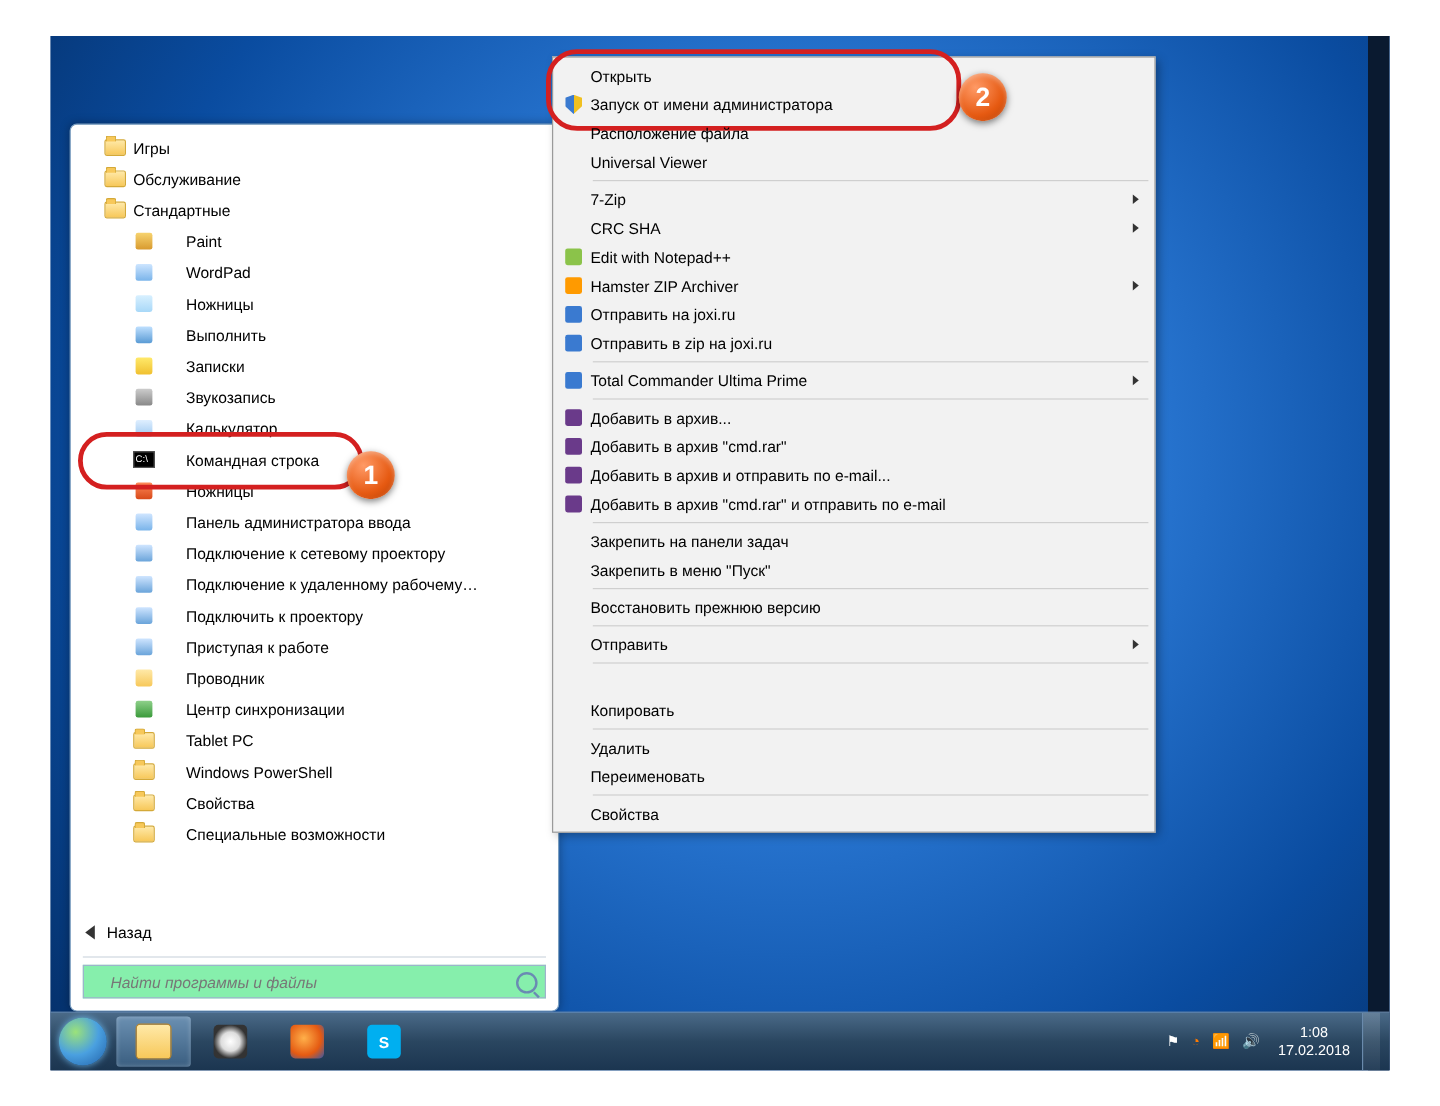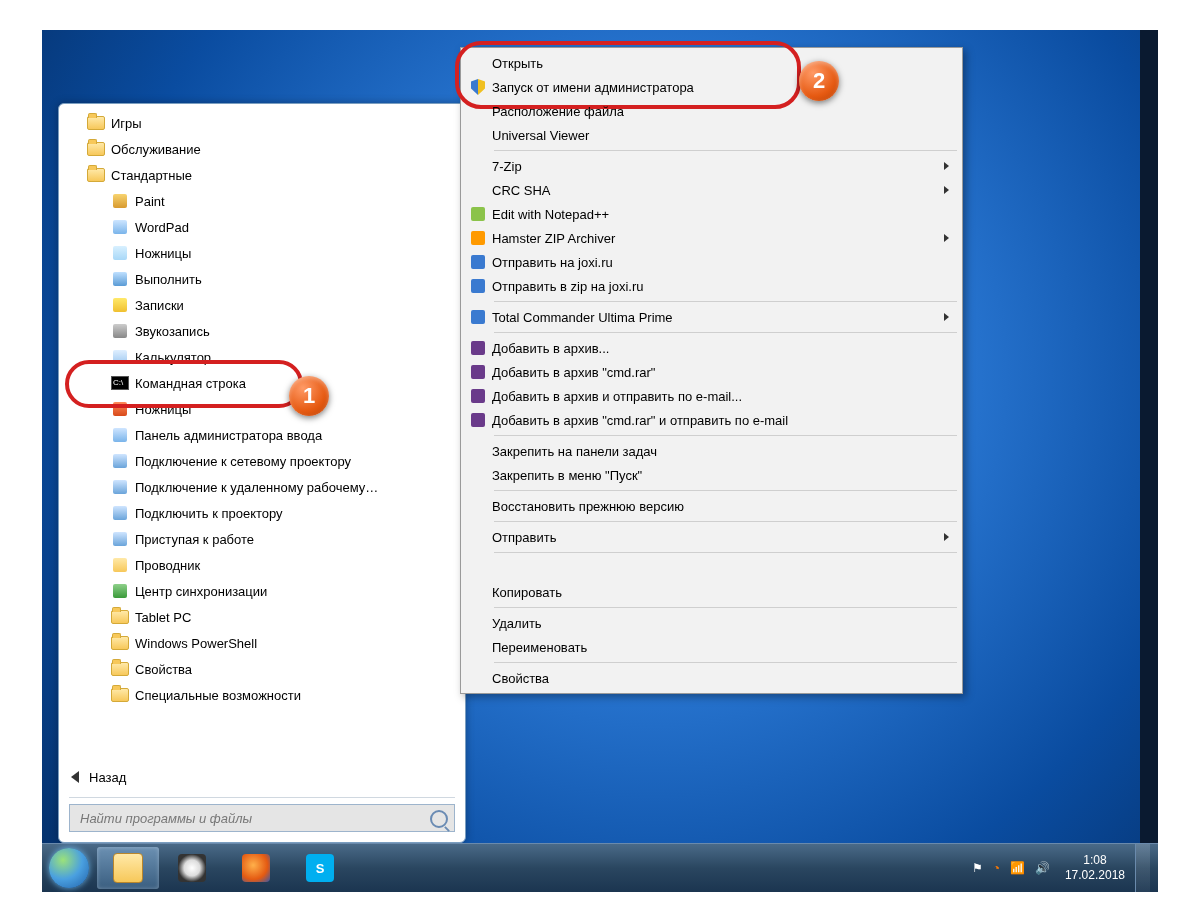--- a/index.html
+++ b/index.html
@@ -44,21 +44,21 @@
   .sm-item {
     display: flex;
     align-items: center;
     height: 26px;
     padding-left: 16px;
     white-space: nowrap;
     overflow: hidden;
     cursor: default;
   }
   .sm-item.lvl0 { margin-left: 0; }
-  .sm-item.lvl1 { margin-left: 24px; }
+  .sm-item.lvl1 { margin-left: 24px; gap: 20px; }
   .sm-folder-icon, .sm-app-icon {
     width: 18px; height: 18px; margin-right: 6px; flex: 0 0 18px;
     display: inline-flex; align-items: center; justify-content: center;
   }
   .folder-glyph {
     width: 16px; height: 12px; background: linear-gradient(#ffe9a8,#f7c85a);
     border: 1px solid #d4a938; border-radius: 2px; position: relative;
   }
   .folder-glyph::before {
     content: ""; position: absolute; left: 0; top: -4px; width: 7px; height: 4px;
@@ -75,23 +75,23 @@
     width: 0; height: 0; border-top: 6px solid transparent; border-bottom: 6px solid transparent;
     border-right: 8px solid #333; margin-right: 10px;
   }
   .start-sep {
     height: 1px; background: #d0d8e0; margin: 6px 10px;
   }
   .search-box {
     margin: 0 10px 10px 10px;
     height: 26px;
     border: 1px solid #9db4cc;
-    background: #e5e5e5;
+    background: #86efac;
     display: flex; align-items: center;
-    padding: 0 10px;
+    padding: 0 22px;
     color: #777;
     font-style: italic;
     position: relative;
   }
   .search-box .mag {
     position: absolute; right: 6px; top: 5px; width: 14px; height: 14px;
     border: 2px solid #6a8bb3; border-radius: 50%;
   }
   .search-box .mag::after {
     content: ""; position: absolute; right: -4px; bottom: -4px; width: 6px; height: 2px;

